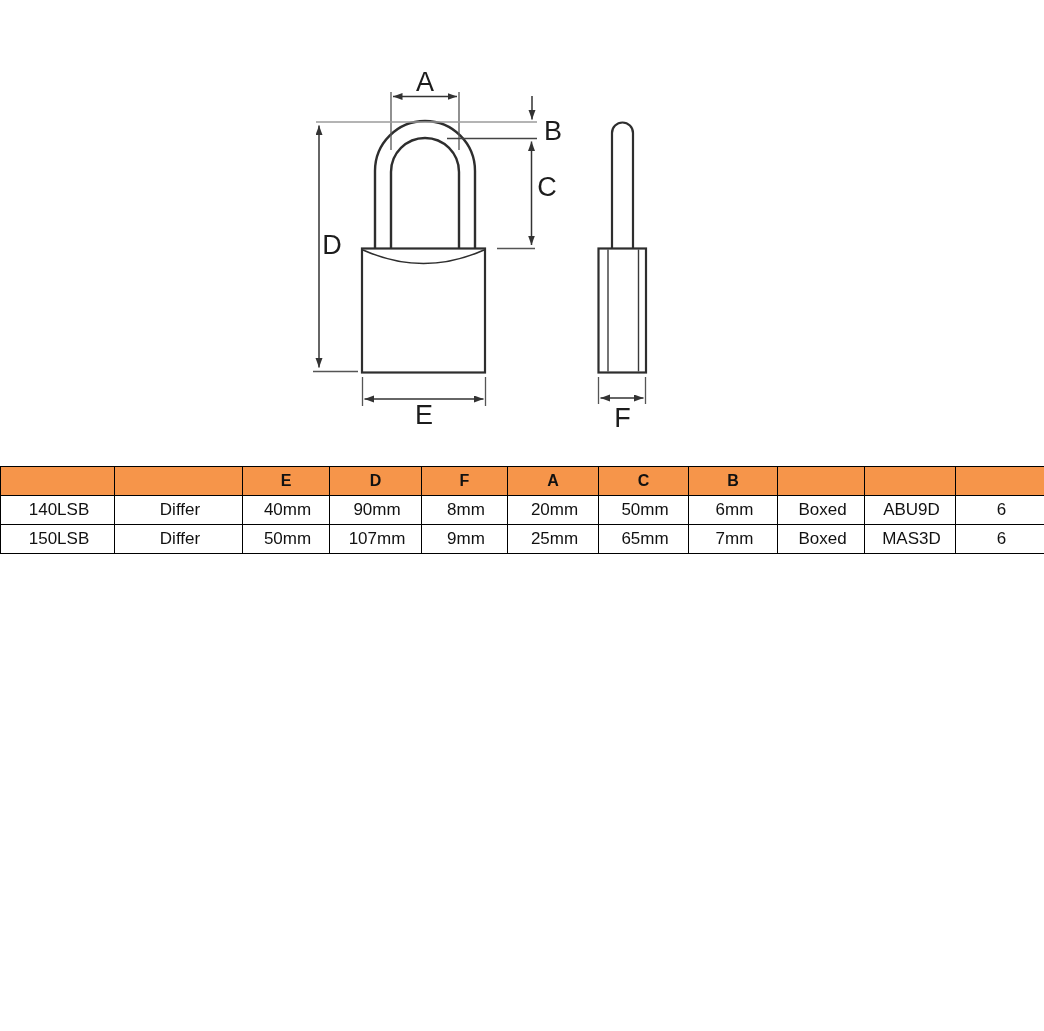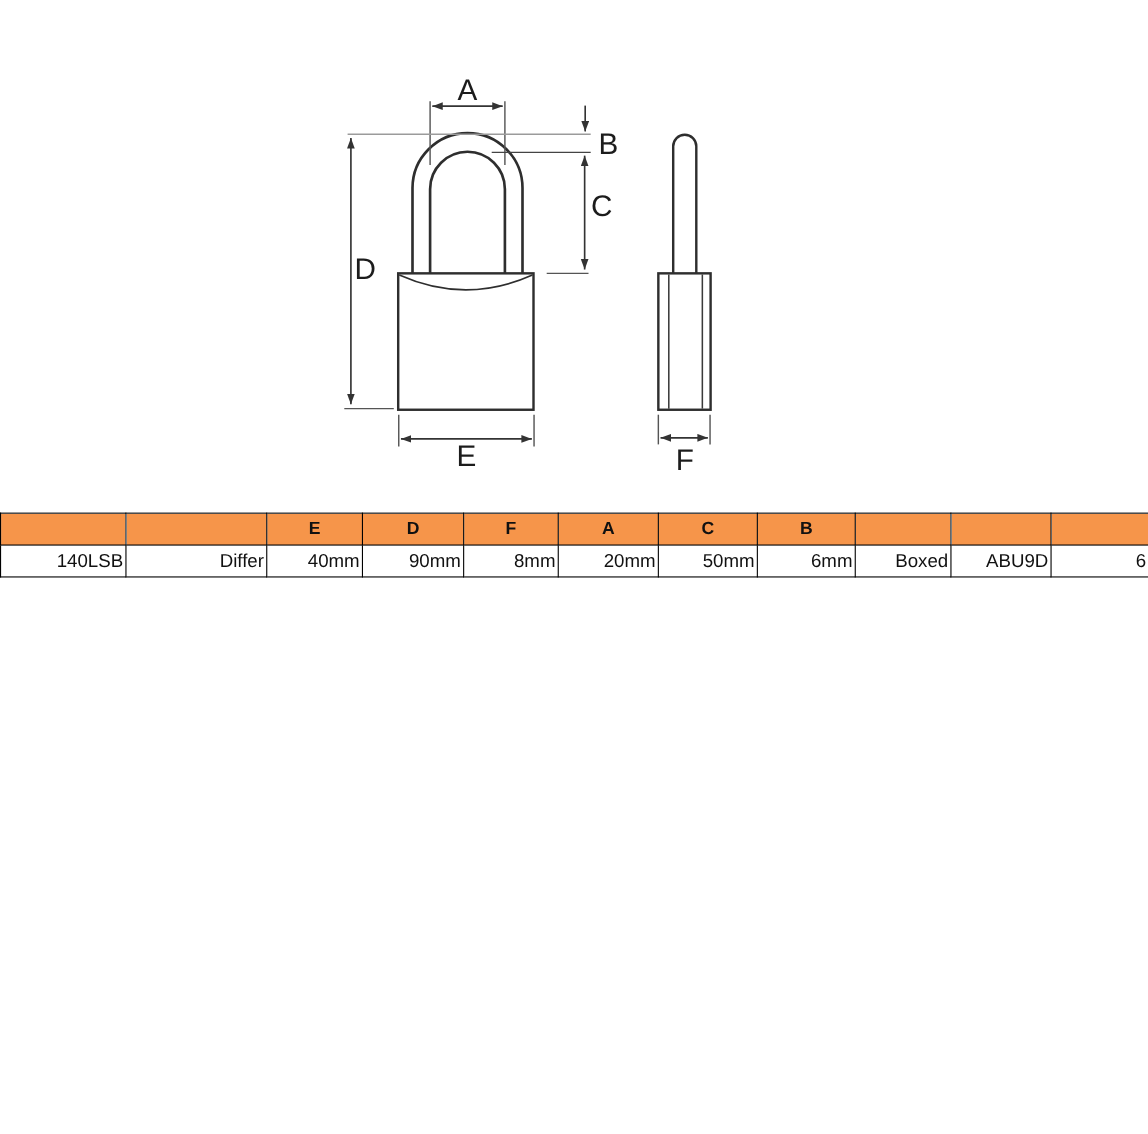--- a/index.html
+++ b/index.html
@@ -5,21 +5,21 @@
   html,body{margin:0;padding:0;background:#ffffff;}
   body{width:1044px;height:1031px;overflow:hidden;font-family:"Liberation Sans",sans-serif;color:#111;}
   .page{position:relative;width:1044px;height:1031px;background:#fff;}
   svg{display:block;}
   svg text{font-family:"Liberation Sans",sans-serif;font-size:27px;fill:#1c1c1c;}
 
   table.spec{border-collapse:collapse;table-layout:fixed;width:1044px;margin:0;}
   table.spec td{border:1.5px solid #000;overflow:hidden;white-space:normal;}
   tr.letters td{background:var(--accent,#F6954A);height:26px;font-weight:bold;font-size:16px;text-align:center;vertical-align:middle;}
   tr.headers td{background:var(--accent,#F6954A);height:49px;font-weight:bold;font-size:15px;text-align:center;vertical-align:middle;line-height:1.45;padding:1px 1px;}
-  tr.datarow td{background:#fff;height:28px;font-size:17px;text-align:right;vertical-align:middle;padding:0 2px 0 5px;font-weight:normal;}
+  tr.datarow td{background:#fff;height:28px;font-size:17px;text-align:center;vertical-align:middle;padding:0 2px 0 5px;font-weight:normal;}
 </style>
 </head>
 <body>
 
 <div class="page">
 
   <svg width="1044" height="466" viewBox="0 0 1044 466">
     <defs>
       <marker id="arr" markerWidth="11" markerHeight="8" refX="9.5" refY="3.5" orient="auto-start-reverse" markerUnits="userSpaceOnUse">
         <path d="M0,0 L9.5,3.5 L0,7 Z" fill="#333"></path>
@@ -115,16 +115,29 @@
         <td>40mm</td>
         <td>90mm</td>
         <td>8mm</td>
         <td>20mm</td>
         <td>50mm</td>
         <td>6mm</td>
         <td>Boxed</td>
         <td>ABU9D</td>
         <td>6</td>
       </tr>
+      <tr class="datarow">
+        <td>150LSB</td>
+        <td>Differ</td>
+        <td>50mm</td>
+        <td>107mm</td>
+        <td>9mm</td>
+        <td>25mm</td>
+        <td>65mm</td>
+        <td>7mm</td>
+        <td>Boxed</td>
+        <td>MAS3D</td>
+        <td>6</td>
+      </tr>
     </tbody>
   </table>
 
 </div>
 
 </body></html>

